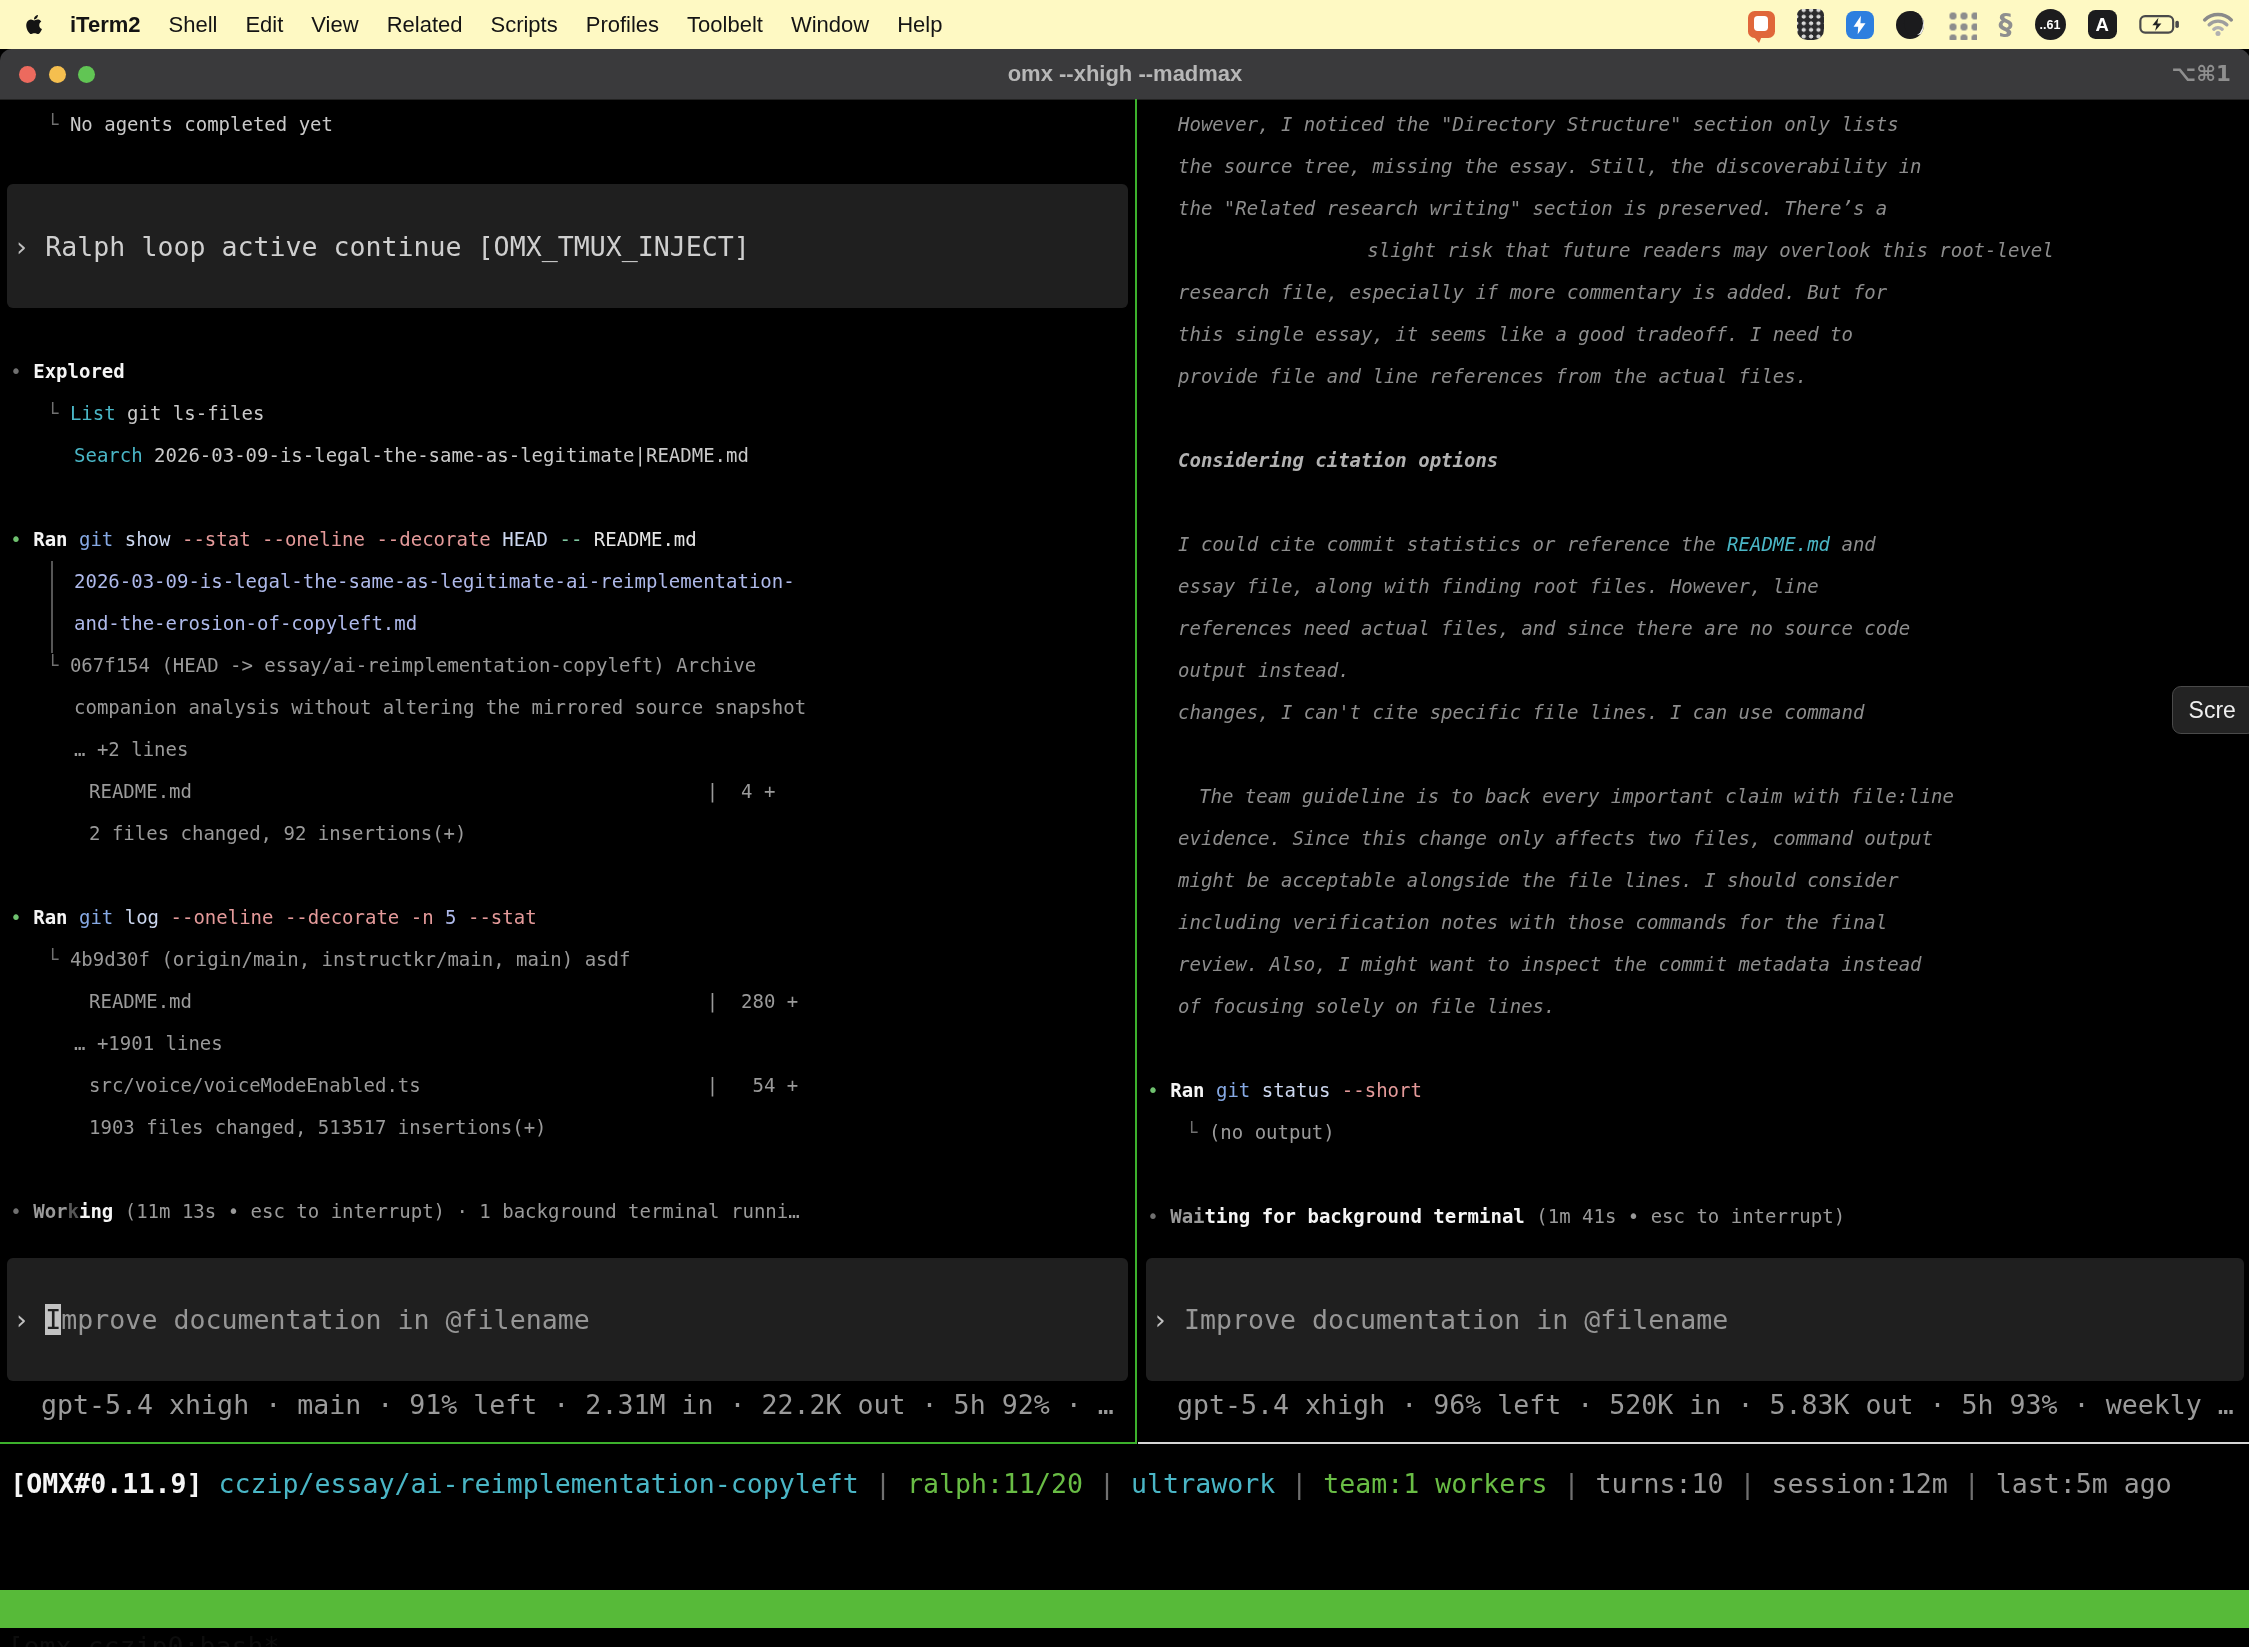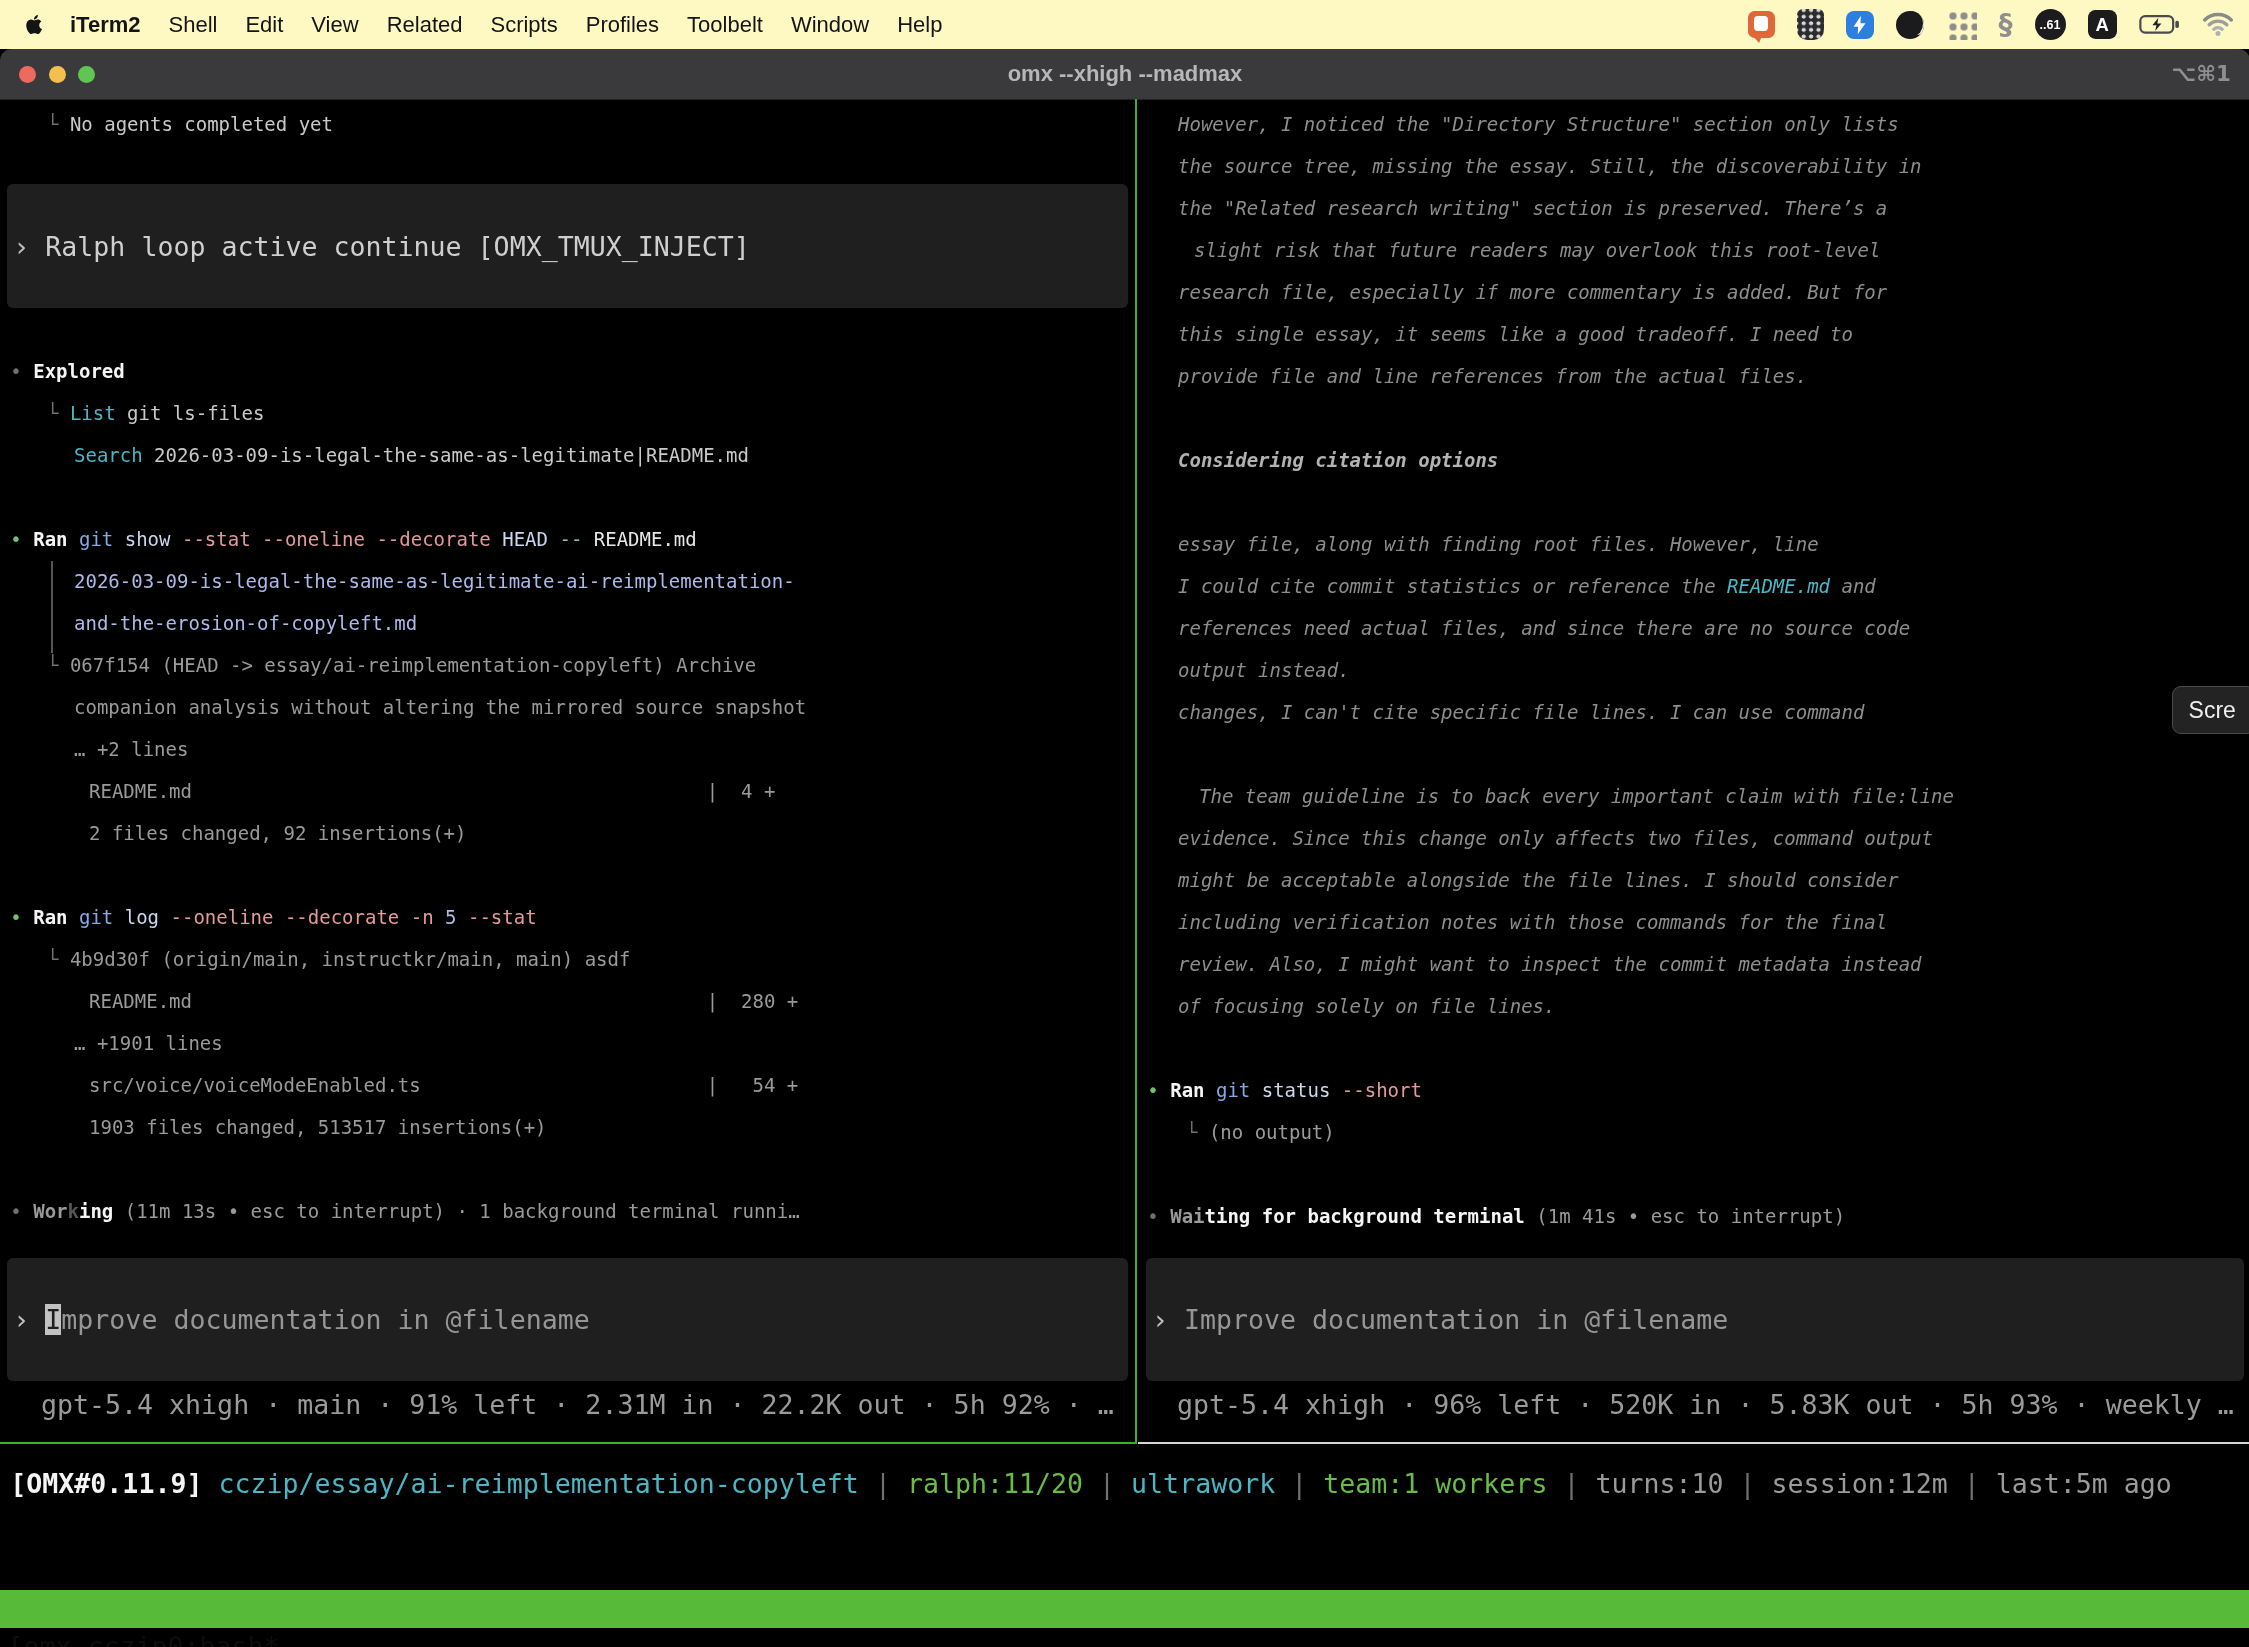--- a/index.html
+++ b/index.html
@@ -201,29 +201,29 @@
       <span class="prompt">› </span><span class="cursor">I</span><span class="ph">mprove documentation in @filename</span>
     </div>
     <div class="pane-status status-left">gpt-5.4 xhigh · main · 91% left · 2.31M in · 22.2K out · 5h 92% · …</div>
 
     <div class="divider"></div>
 
     <div class="term pane-right-body">
         <div class="tl" style="padding-left: 41px;"><span class="c-it">However, I noticed the "Directory Structure" section only lists</span></div>
         <div class="tl" style="padding-left: 41px;"><span class="c-it">the source tree, missing the essay. Still, the discoverability in</span></div>
         <div class="tl" style="padding-left: 41px;"><span class="c-it">the "Related research writing" section is preserved. There’s a</span></div>
-        <div class="tl" style="padding-left: 57px;"><span class="c-it">slight risk that future readers may overlook this root-level</span></div>
+        <div class="tl" style="padding-left: 34px; text-align: center;"><span class="c-it">slight risk that future readers may overlook this root-level</span></div>
         <div class="tl" style="padding-left: 41px;"><span class="c-it">research file, especially if more commentary is added. But for</span></div>
         <div class="tl" style="padding-left: 41px;"><span class="c-it">this single essay, it seems like a good tradeoff. I need to</span></div>
         <div class="tl" style="padding-left: 41px;"><span class="c-it">provide file and line references from the actual files.</span></div>
         <div class="tl">&nbsp;</div>
         <div class="tl" style="padding-left: 41px;"><span class="c-bi">Considering citation options</span></div>
         <div class="tl">&nbsp;</div>
+        <div class="tl" style="padding-left: 41px;"><span class="c-it">I could cite commit statistics or reference the </span><span class="c-tealit">README.md</span><span class="c-it"> and</span></div>
         <div class="tl" style="padding-left: 41px;"><span class="c-it">essay file, along with finding root files. However, line</span></div>
-        <div class="tl" style="padding-left: 41px;"><span class="c-it">I could cite commit statistics or reference the </span><span class="c-tealit">README.md</span><span class="c-it"> and</span></div>
         <div class="tl" style="padding-left: 41px;"><span class="c-it">references need actual files, and since there are no source code</span></div>
         <div class="tl" style="padding-left: 41px;"><span class="c-it">output instead.</span></div>
         <div class="tl" style="padding-left: 41px;"><span class="c-it">changes, I can't cite specific file lines. I can use command</span></div>
         <div class="tl">&nbsp;</div>
         <div class="tl" style="padding-left: 62px;"><span class="c-it">The team guideline is to back every important claim with file:line</span></div>
         <div class="tl" style="padding-left: 41px;"><span class="c-it">evidence. Since this change only affects two files, command output</span></div>
         <div class="tl" style="padding-left: 41px;"><span class="c-it">might be acceptable alongside the file lines. I should consider</span></div>
         <div class="tl" style="padding-left: 41px;"><span class="c-it">including verification notes with those commands for the final</span></div>
         <div class="tl" style="padding-left: 41px;"><span class="c-it">review. Also, I might want to inspect the commit metadata instead</span></div>
         <div class="tl" style="padding-left: 41px;"><span class="c-it">of focusing solely on file lines.</span></div>

